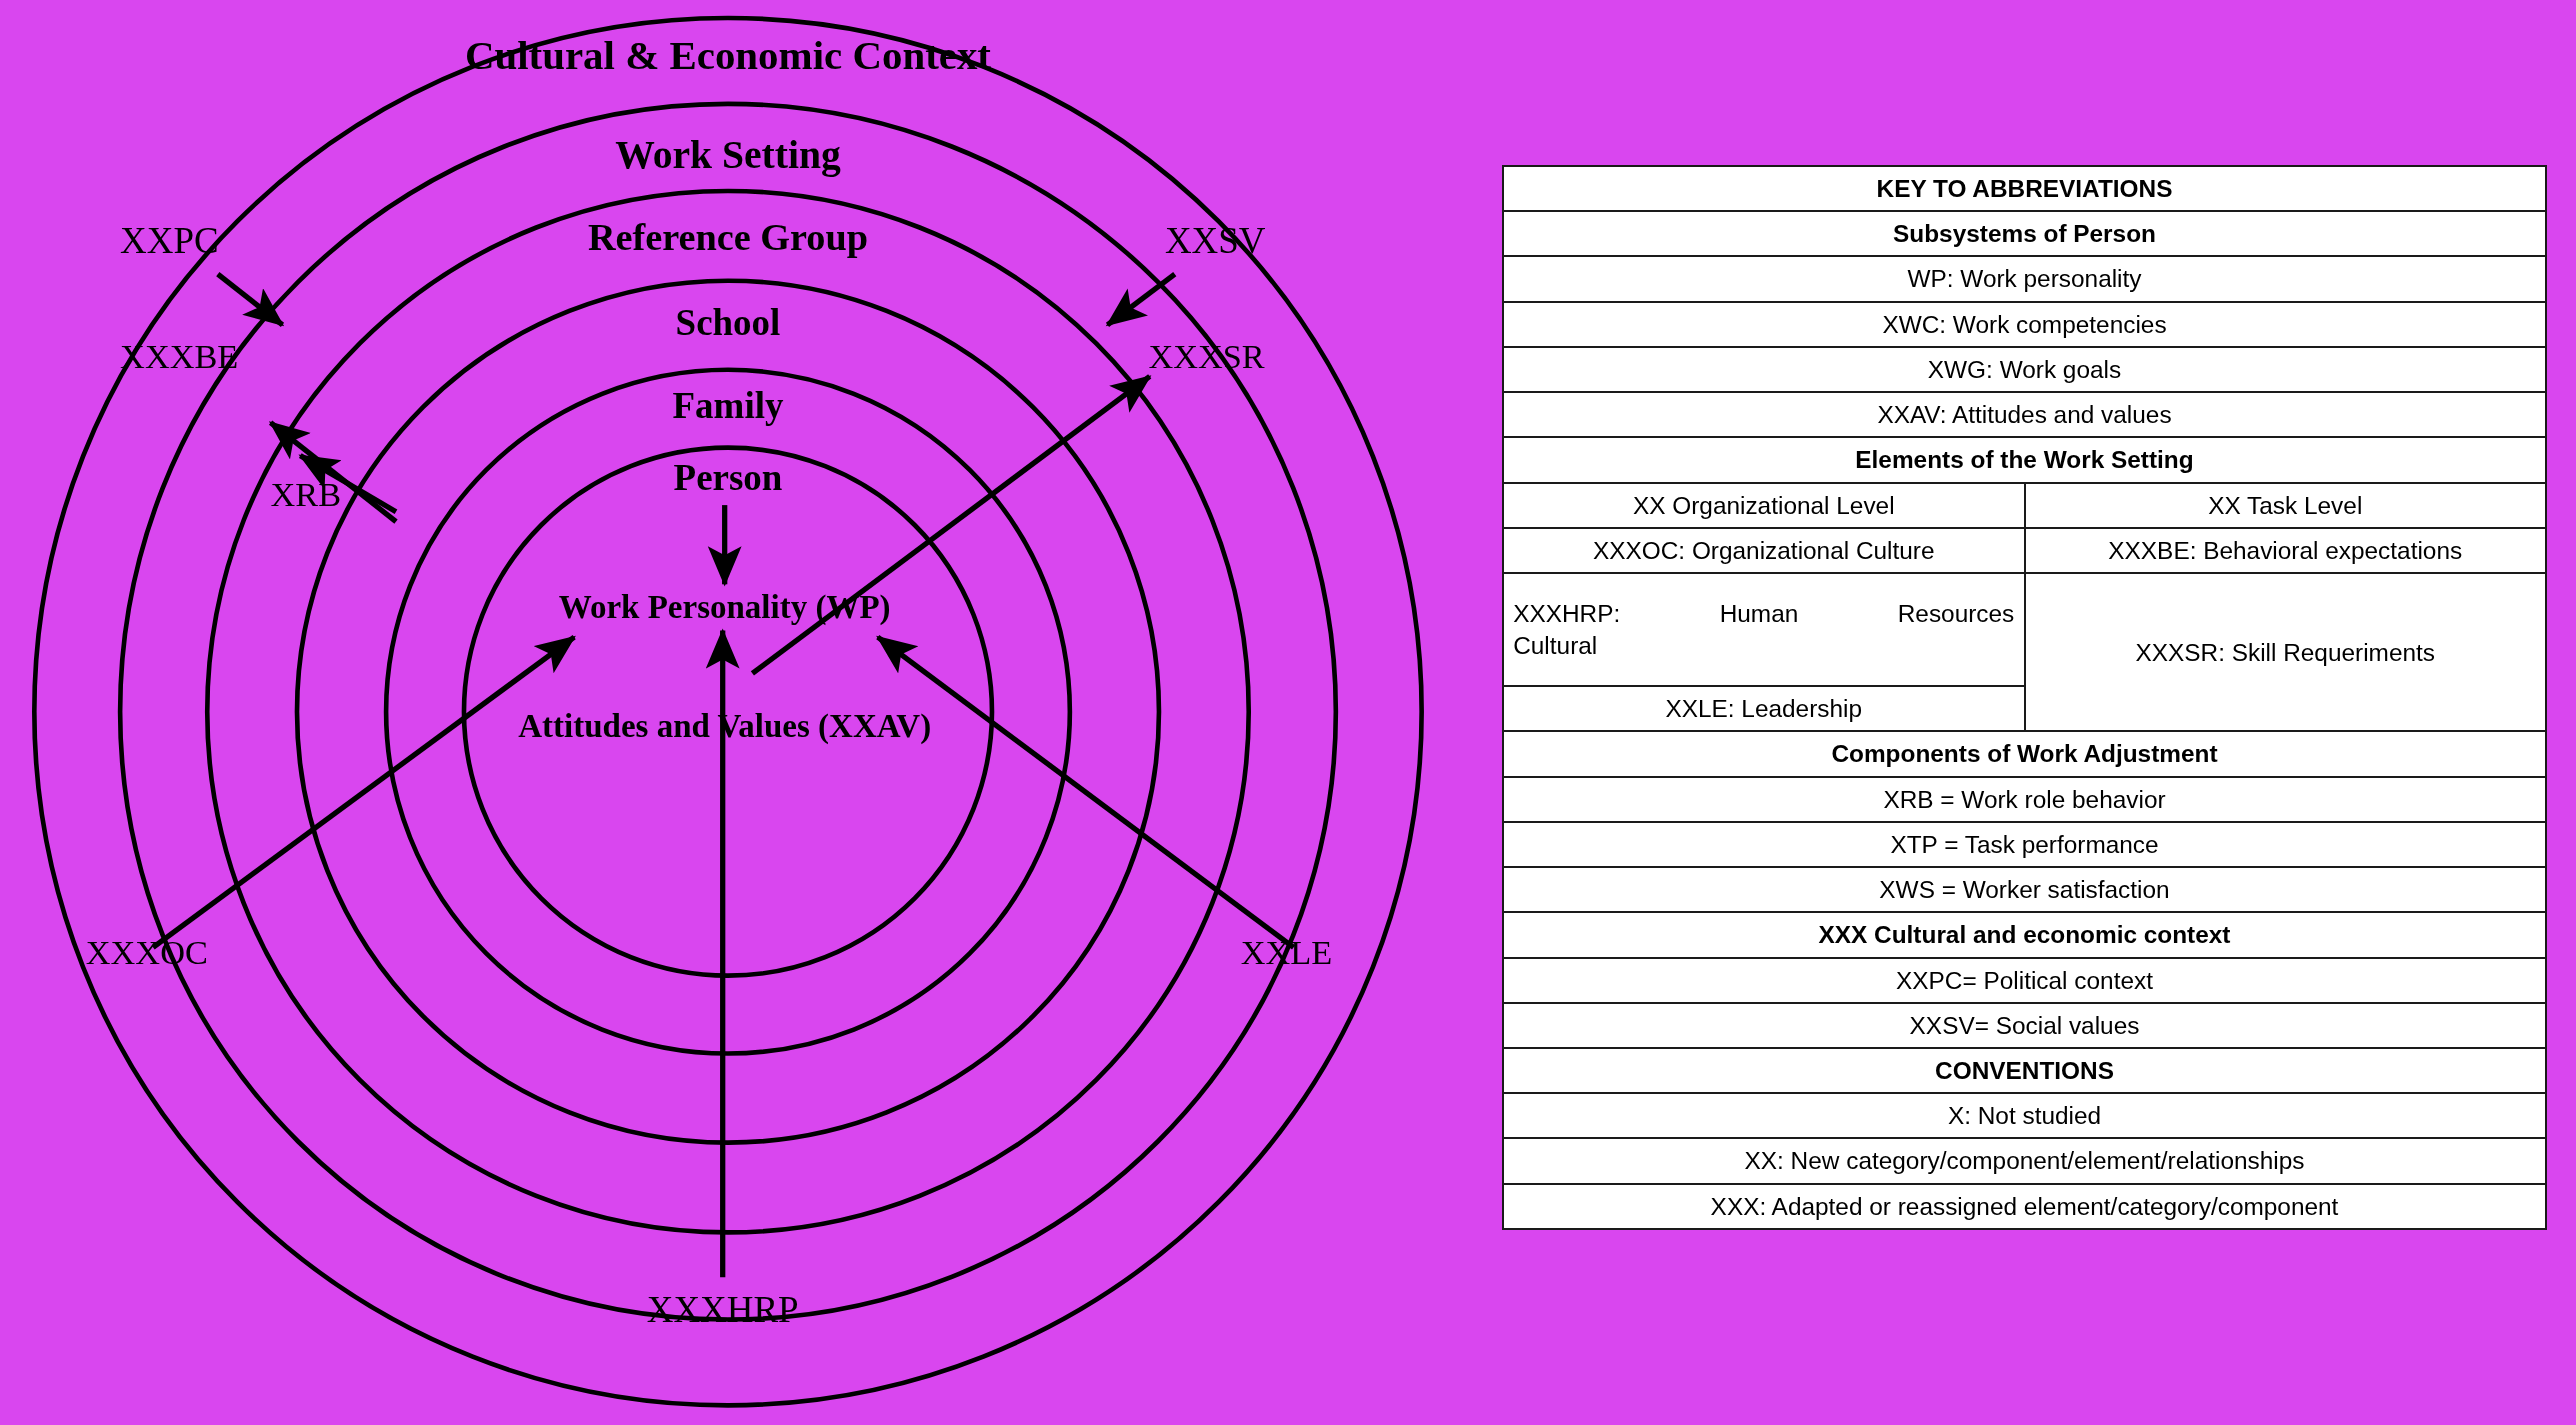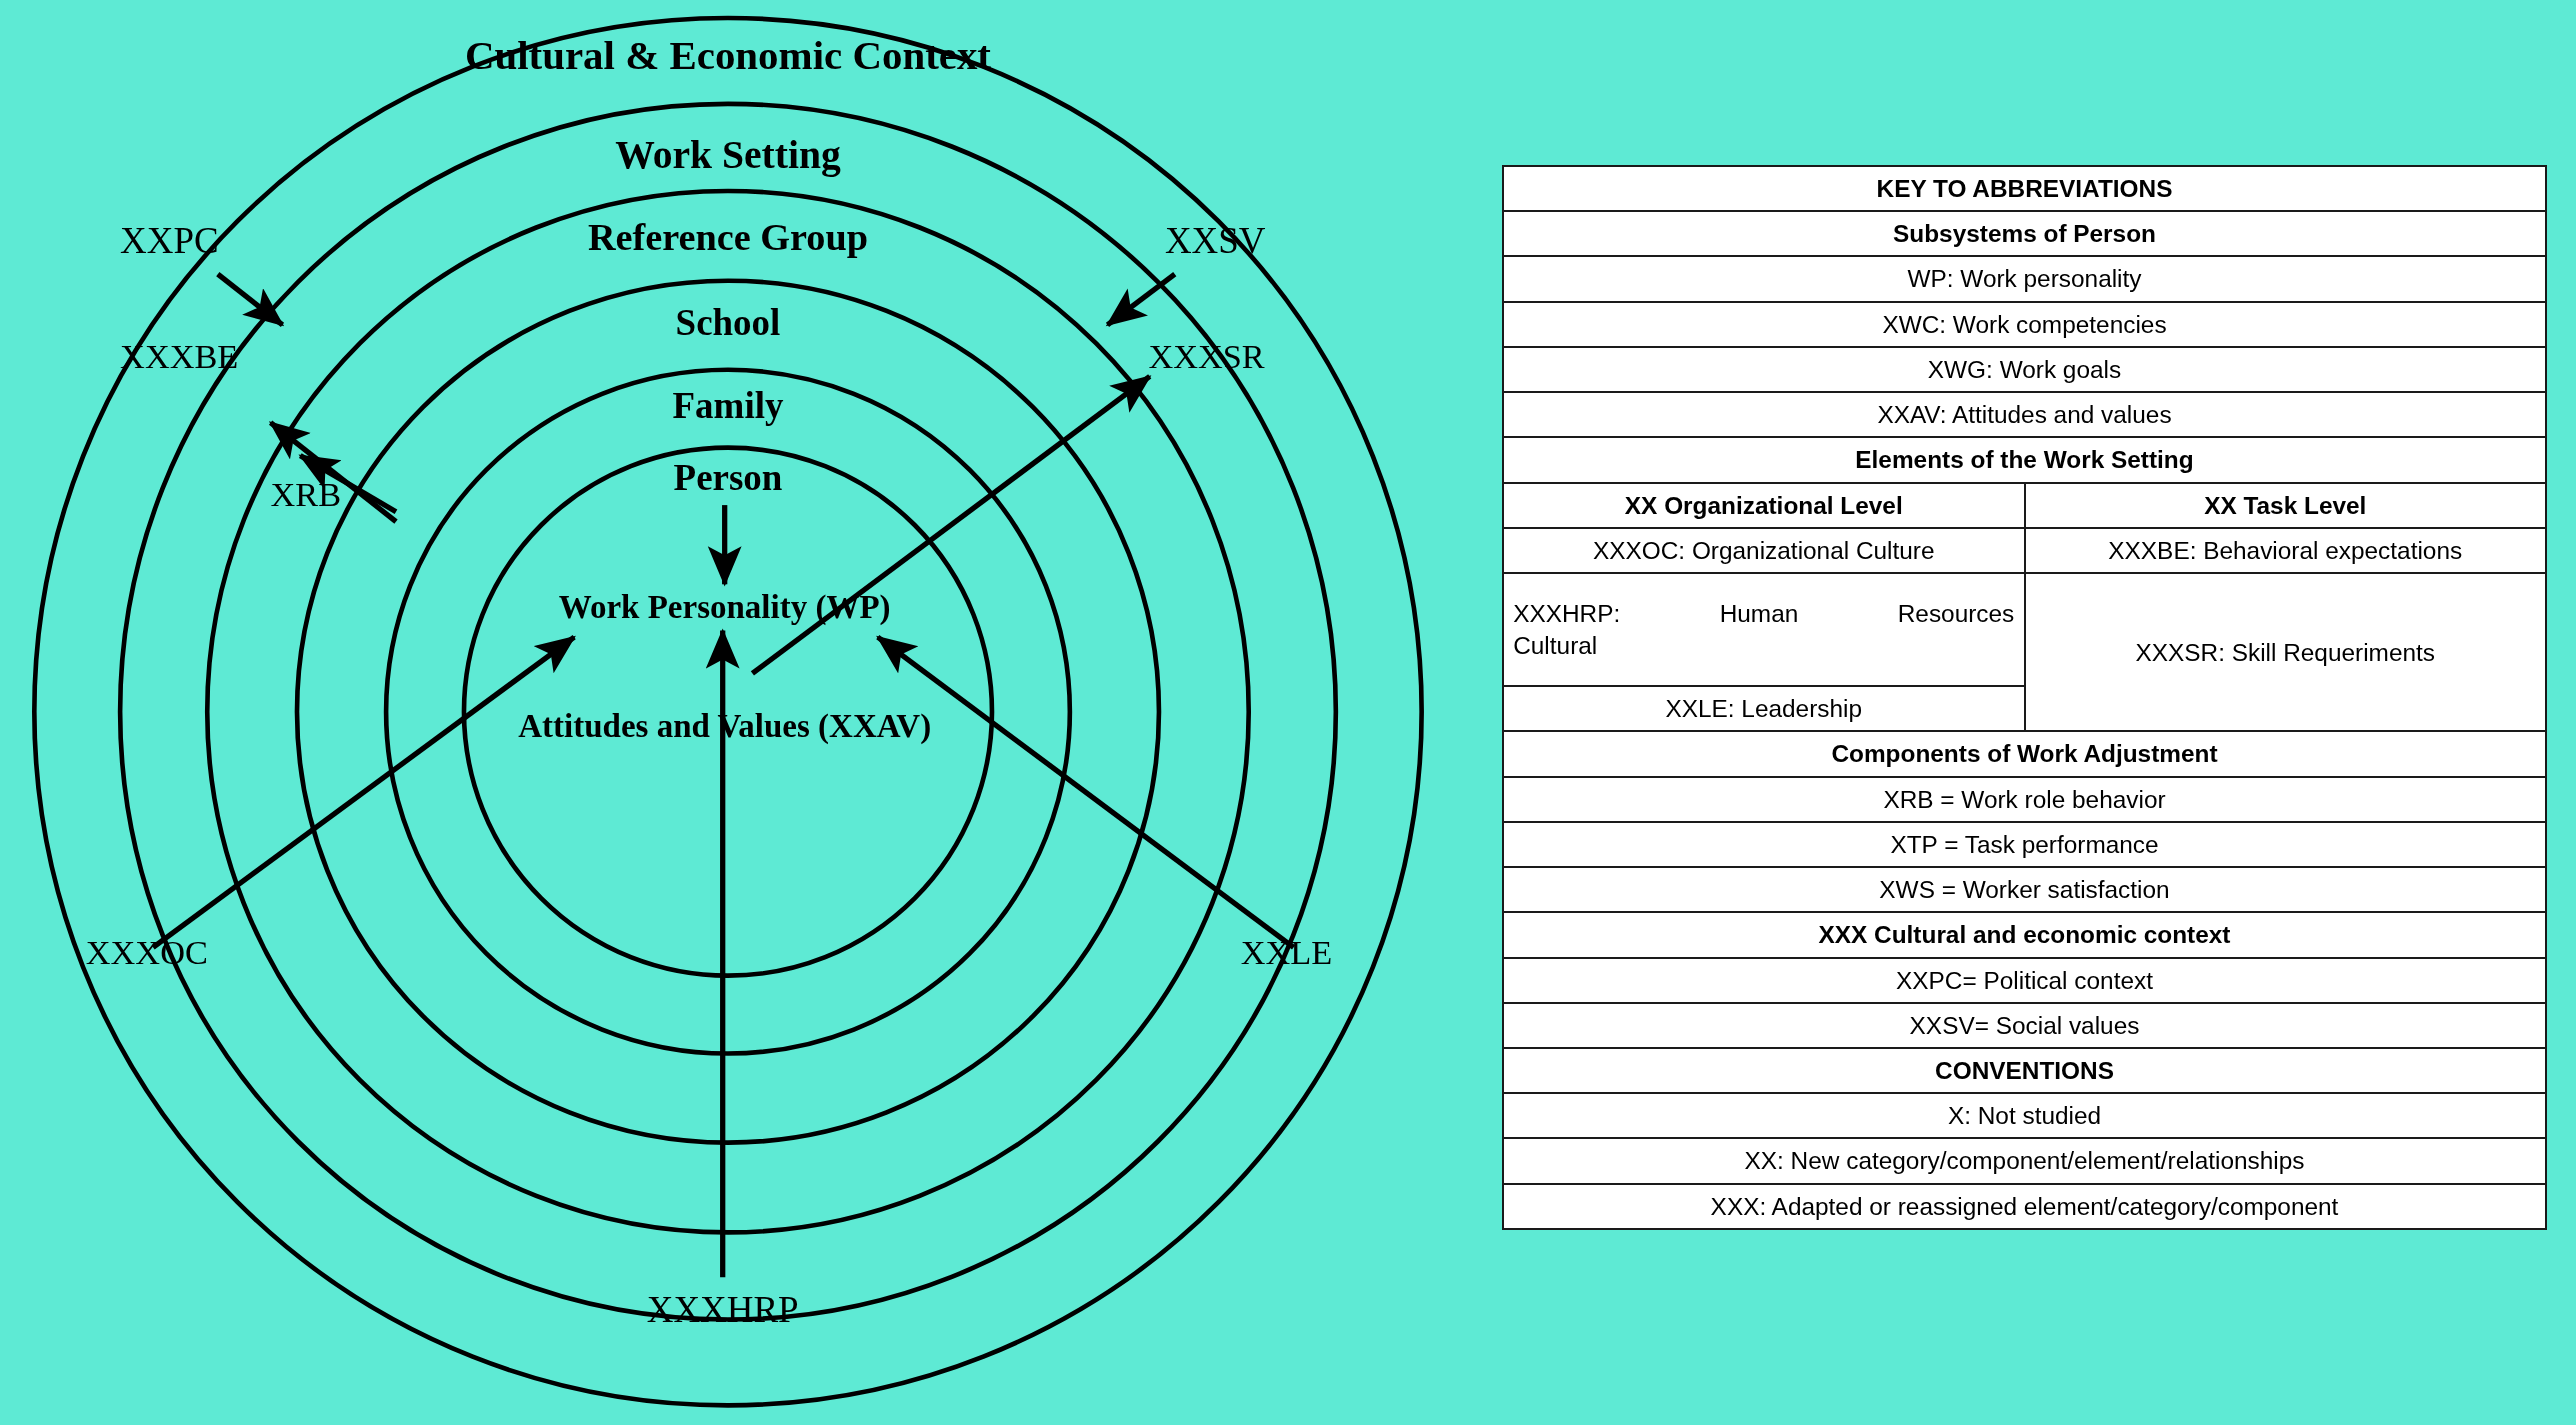--- a/index.html
+++ b/index.html
@@ -12,21 +12,21 @@
     width: 2576px;
     height: 1426px;
     font-family: "Liberation Serif", serif;
     color: #000000;
     overflow: hidden;
   }
   #page {
     position: relative;
     width: 2576px;
     height: 1426px;
-    background: #5eead4;
+    background: #d946ef;
   }
 
   
   #diagram {
     position: absolute;
     left: 0;
     top: 0;
     width: 1485px;
     height: 1426px;
   }
@@ -81,21 +81,21 @@
     vertical-align: middle;
     line-height: 1.28;
     margin-top: 33px;
   }
   td.hdr {
     text-align: center;
     font-weight: bold;
   }
   td.sub-hdr {
     text-align: center;
-    font-weight: bold;
+    font-weight: normal;
   }
   td.item {
     text-align: center;
     font-weight: normal;
   }
   td.item-just {
     text-align: justify;
     text-align-last: justify;
     font-weight: normal;
   }

